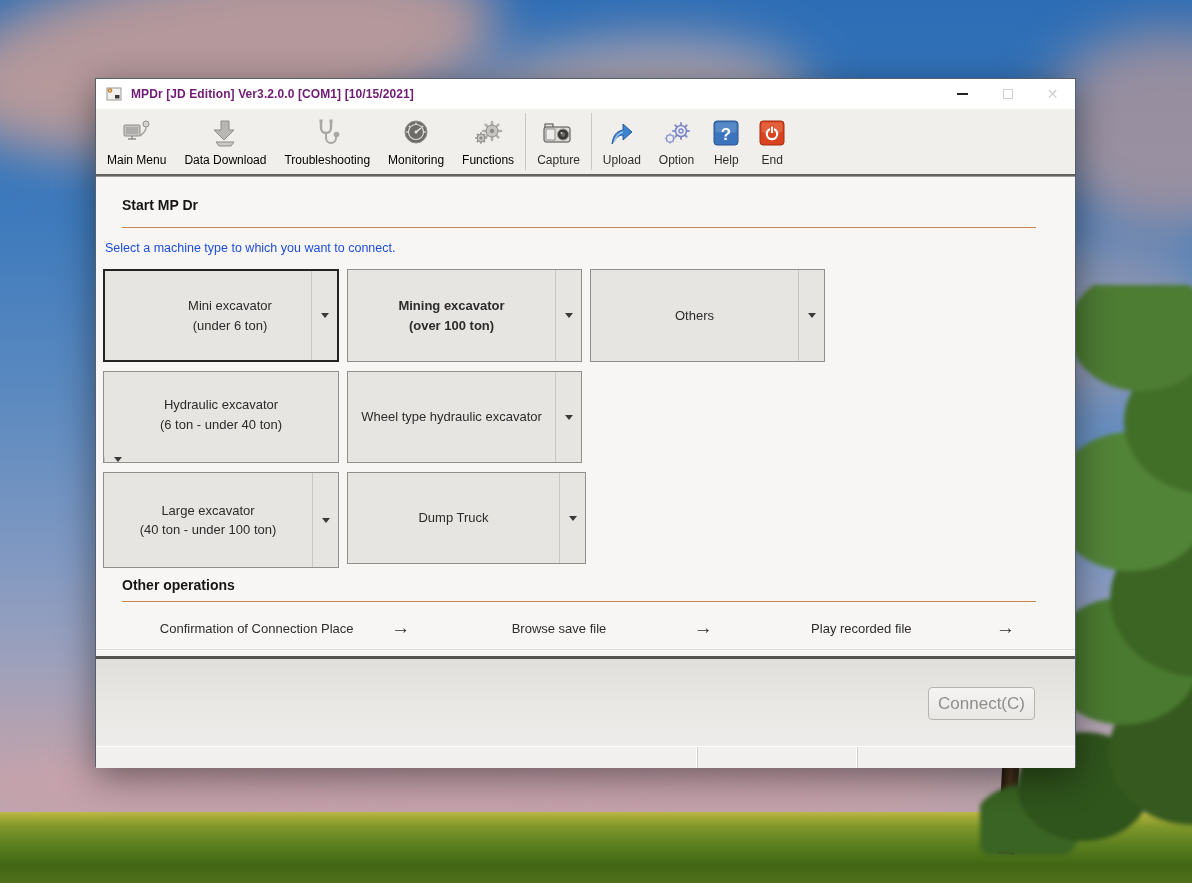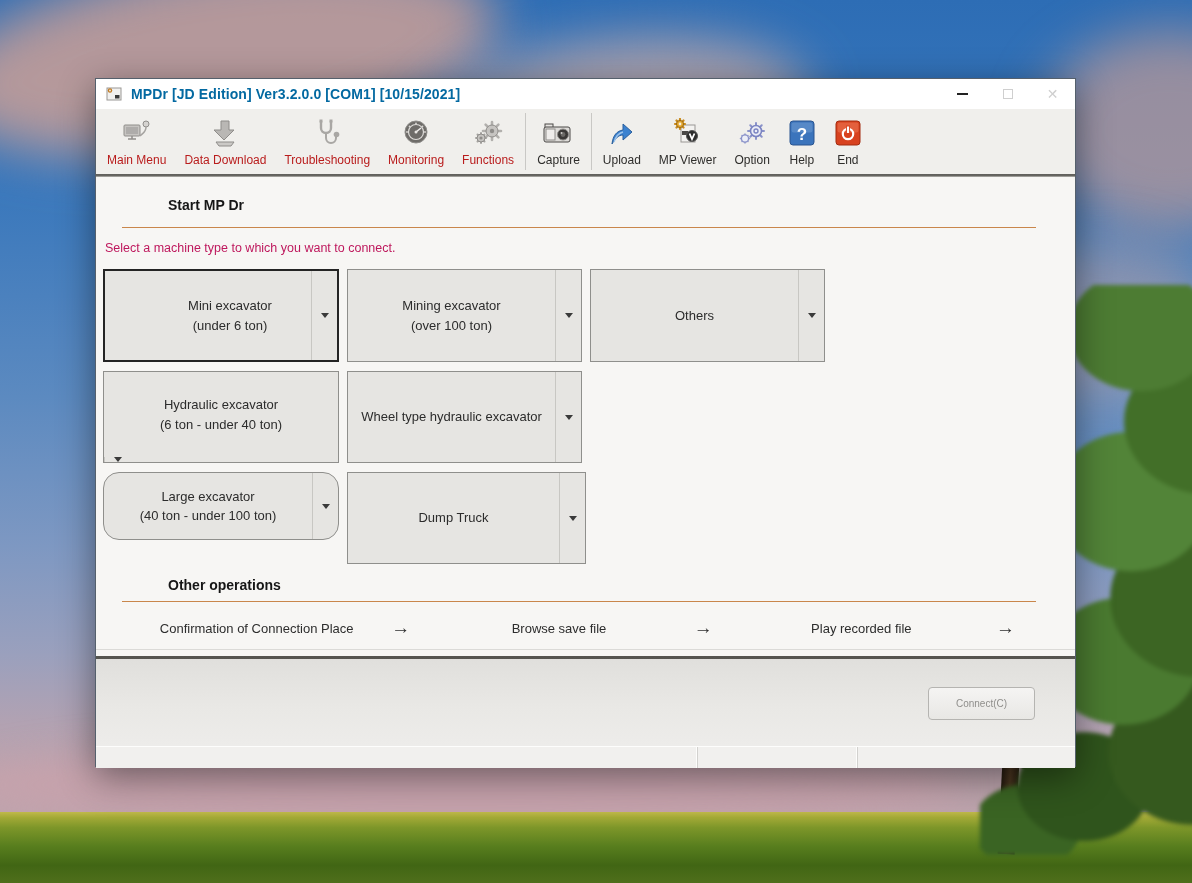--- a/index.html
+++ b/index.html
@@ -30,74 +30,74 @@
   }
   .tree-trunk { position:absolute; left:1000px; top:762px; width:17px; height:92px; background:linear-gradient(90deg,#241a0f,#4a3620,#2b1f12); transform:rotate(3deg); }
   .tree-branch { position:absolute; left:1008px; top:770px; width:90px; height:6px; background:#2b2013; transform:rotate(14deg); border-radius:3px; }
 
   
   .win { position:absolute; left:95px; top:78px; width:981px; height:689px; background:#f7f6f4;
     border:1px solid #55606c; box-shadow:0 10px 34px rgba(0,0,0,.45); }
 
   .titlebar { position:absolute; left:0; top:0; width:100%; height:30px; background:#ffffff; display:flex; align-items:center; }
   .app-icon { width:16px; height:16px; margin:0 9px 0 10px; flex:0 0 auto; }
-  .title-text { font-size:14px; font-weight:700; color:#0369a1; letter-spacing:.1px; }
+  .title-text { font-size:12px; font-weight:700; color:#701a75; letter-spacing:.1px; }
   .win-controls { margin-left:auto; display:flex; height:100%; }
   .win-ctl { width:45px; height:100%; display:flex; align-items:center; justify-content:center; }
   .min-glyph { width:11px; height:0; border-top:2px solid #222; }
   .max-glyph { width:10px; height:10px; border:1px solid #cfcfcf; }
   .close-glyph { color:#cfcfcf; font-size:14px; line-height:1; }
 
   .toolbar { position:absolute; left:0; top:30px; width:100%; height:65px; background:#f0efec;
     display:flex; align-items:stretch; padding-left:2px; }
   .tb-sep { width:1px; background:#c9c8c5; margin:4px 2px; }
   .tb-item { display:flex; flex-direction:column; align-items:center; justify-content:flex-end;
     padding:5px 9px 7px; gap:3px; }
   .tb-item .ticon { height:34px; display:flex; align-items:center; justify-content:center; }
   .tb-label { font-size:12px; color:#2e2d2b; white-space:nowrap; }
-  .tb-item.disabled .tb-label { color:#b91c1c;text-align:center; }
+  .tb-item.disabled .tb-label { color:#000000;text-align:center; }
 
   .toolbar-rule { position:absolute; left:0; top:95px; width:100%; height:3px;
     background:linear-gradient(180deg,#6a6966 0%,#55544f 40%,#b9b8b4 100%); }
 
   .content { position:absolute; left:0; top:98px; width:100%; height:479px; background:#f7f6f4; }
-  .section-title { position:absolute; left:26px; font-size:14px; font-weight:700; color:#161616;margin-left:46px; }
+  .section-title { position:absolute; left:26px; font-size:14px; font-weight:700; color:#161616; }
   .st1 { top:20px; } .st2 { top:400px; }
   .accent-rule { position:absolute; left:26px; width:914px; height:1px; background:#c9864b; }
   .ar1 { top:50px; } .ar2 { top:424px; }
-  .instruction { position:absolute; left:9px; top:64px; font-size:12.5px; color:#be185d; }
+  .instruction { position:absolute; left:9px; top:64px; font-size:12.5px; color:#1d4ed8; }
 
   .machine-btn { position:absolute; display:flex; background:#e6e5e2; border:1px solid #8f8f8c; }
   .machine-btn.selected { border:2px solid #242424;padding-left:44px; }
   .mb-label { flex:1; display:flex; flex-direction:column; align-items:center; justify-content:center;
     font-size:13px; color:#2c2c2c; line-height:1.5; text-align:center; padding:0 4px; }
   .mb-line:empty { display:none; }
   .mb-drop { width:26px; border-left:1px solid #c8c7c3; display:flex; align-items:center; justify-content:center; }
   .mb-caret { width:0; height:0; border-left:4px solid transparent; border-right:4px solid transparent; border-top:5px solid #3a3a3a; }
 
   .b0 { left:7px;   top:92px;  width:236px; height:93px; }
-  .b1 { left:251px; top:92px;  width:235px; height:93px; }
+  .b1 { left:251px; top:92px;  width:235px; height:93px;font-weight:bold; }
   .b2 { left:494px; top:92px;  width:235px; height:93px; }
   .b3 { left:7px;   top:194px; width:236px; height:92px;flex-direction:column; }
   .b4 { left:251px; top:194px; width:235px; height:92px; }
-  .b5 { left:7px;   top:295px; width:236px; height:68px;border-radius:16px; }
+  .b5 { left:7px;   top:295px; width:236px; height:96px; }
   .b6 { left:251px; top:295px; width:239px; height:92px; }
 
   .ops-row { position:absolute; left:0; top:430px; width:100%; height:43px; display:flex;
     padding:0 46px 0 26px; border-bottom:1px solid #dbdad7; }
   .op { flex:1; display:flex; align-items:center; }
   .op-label { flex:1; text-align:center; font-size:13px; color:#2d2d2d; }
   .op-arrow { font-size:19px; color:#2d2d2d; font-weight:700; padding-right:14px; }
 
   .bottom-panel { position:absolute; left:0; top:577px; width:100%; height:90px;
     background:linear-gradient(180deg,#e0dfdc 0%,#e9e8e5 55%,#edecea 100%);
     border-top:3px solid; border-image:linear-gradient(180deg,#55544f,#8a8985) 1; }
   .connect-btn { position:absolute; left:832px; top:28px; width:107px; height:33px;
     background:linear-gradient(180deg,#f5f4f3 0%,#e8e7e4 100%); border:1px solid #b5b4b1; border-radius:4px;
-    font-size:10px; color:#8f8e8b; display:flex; align-items:center; justify-content:center; font-family:inherit; }
+    font-size:17px; color:#8f8e8b; display:flex; align-items:center; justify-content:center; font-family:inherit; }
 
   .statusbar { position:absolute; left:0; top:667px; width:100%; height:22px; background:#f1f0ee;
     border-top:1px solid #fdfdfc; display:flex; }
   .sb-seg { border-right:1px solid #d2d1ce; box-shadow:inset -1px 0 0 #fdfdfc; }
   .sb-a { width:602px; } .sb-b { width:160px; } .sb-c { flex:1; border-right:none; box-shadow:none; }
 </style>
 </head>
 <body>
 
 <div class="desktop">
@@ -231,36 +231,20 @@
     <div class="tb-item">
       <span class="ticon">
         <svg width="30" height="30" viewBox="0 0 30 30">
           <path d="M5 26c1-9 5-13 11-14V6l9 8-9 8v-5c-5 0-8 4-11 9z" fill="#3b82d0" stroke="#2a5f9c"></path>
           <path d="M7 24c2-6 5-9 9-10" stroke="#9ec4ea" stroke-width="1.4" fill="none"></path>
         </svg>
       </span>
       <span class="tb-label">Upload</span>
     </div>
 
-    <div class="tb-item">
-      <span class="ticon">
-        <svg width="30" height="30" viewBox="0 0 30 30">
-          <rect x="8" y="7" width="14" height="17" fill="#f3f2f0" stroke="#9a9895"></rect>
-          <rect x="9" y="13" width="6" height="4" fill="#4a4846"></rect>
-          <g stroke="#c78a1e" stroke-width="2.2" stroke-linecap="round">
-            <path d="M7 1v10M2 6h10M3.5 2.5l7 7M10.5 2.5l-7 7"></path>
-          </g>
-          <circle cx="7" cy="6" r="3.6" fill="#e2a62e" stroke="#9c6a12"></circle>
-          <circle cx="7" cy="6" r="1.4" fill="#f6f0e2"></circle>
-          <circle cx="19" cy="18" r="5.5" fill="#2b2b2b" stroke="#565656"></circle>
-          <path d="M16.5 15.5 19 21l2.5-5.5" stroke="#ffffff" stroke-width="1.8" fill="none"></path>
-        </svg>
-      </span>
-      <span class="tb-label">MP Viewer</span>
-    </div>
 
     <div class="tb-item">
       <span class="ticon">
         <svg width="30" height="30" viewBox="0 0 30 30">
           <g stroke="#8a92c9" stroke-width="2" stroke-linecap="round">
             <path d="M19 5v16M11 13h16M13.3 7.3 24.7 18.7M24.7 7.3 13.3 18.7"></path>
           </g>
           <circle cx="19" cy="13" r="5.5" fill="#eceef7" stroke="#7b84c2" stroke-width="1.6"></circle>
           <circle cx="19" cy="13" r="2" fill="none" stroke="#7b84c2" stroke-width="1.4"></circle>
           <g stroke="#9aa0ce" stroke-width="1.6" stroke-linecap="round">

